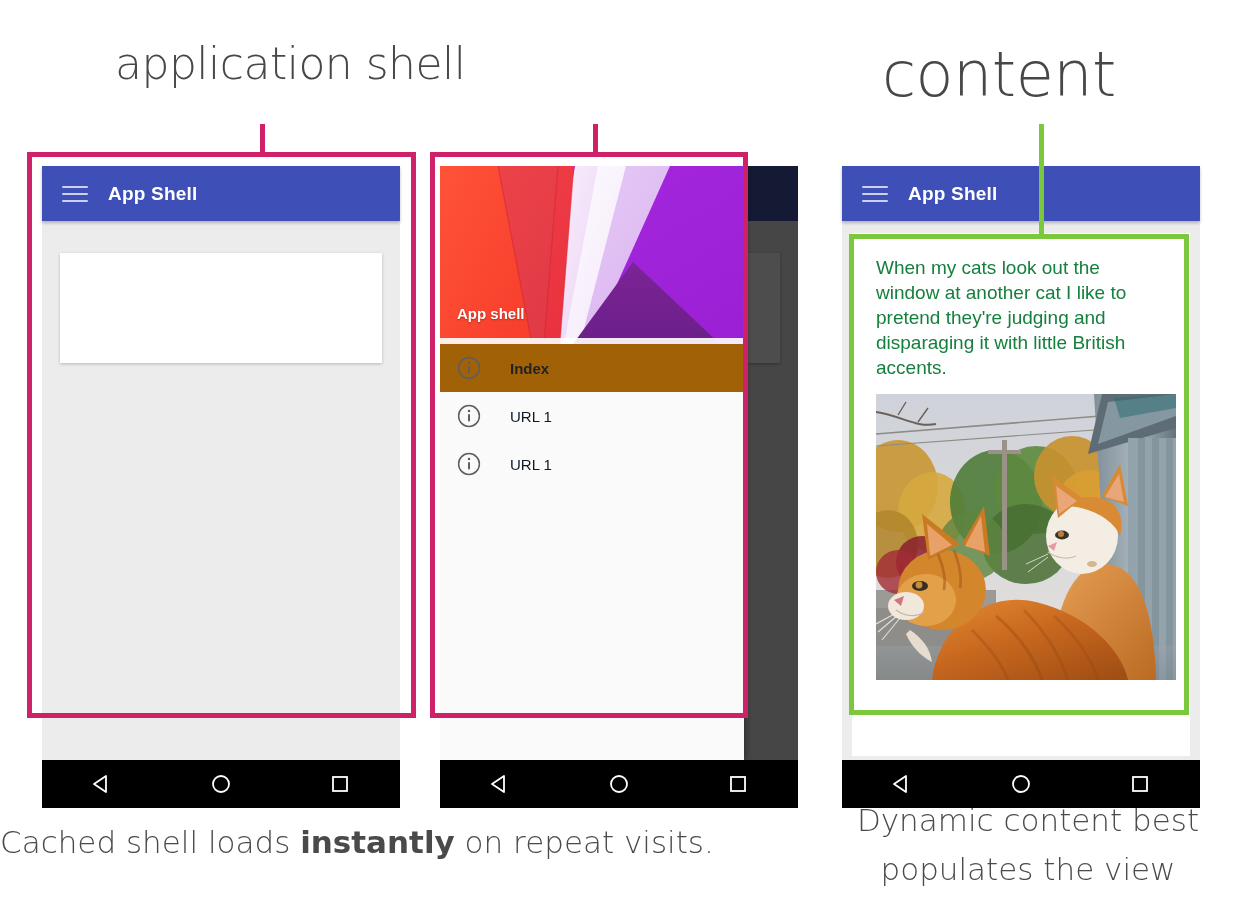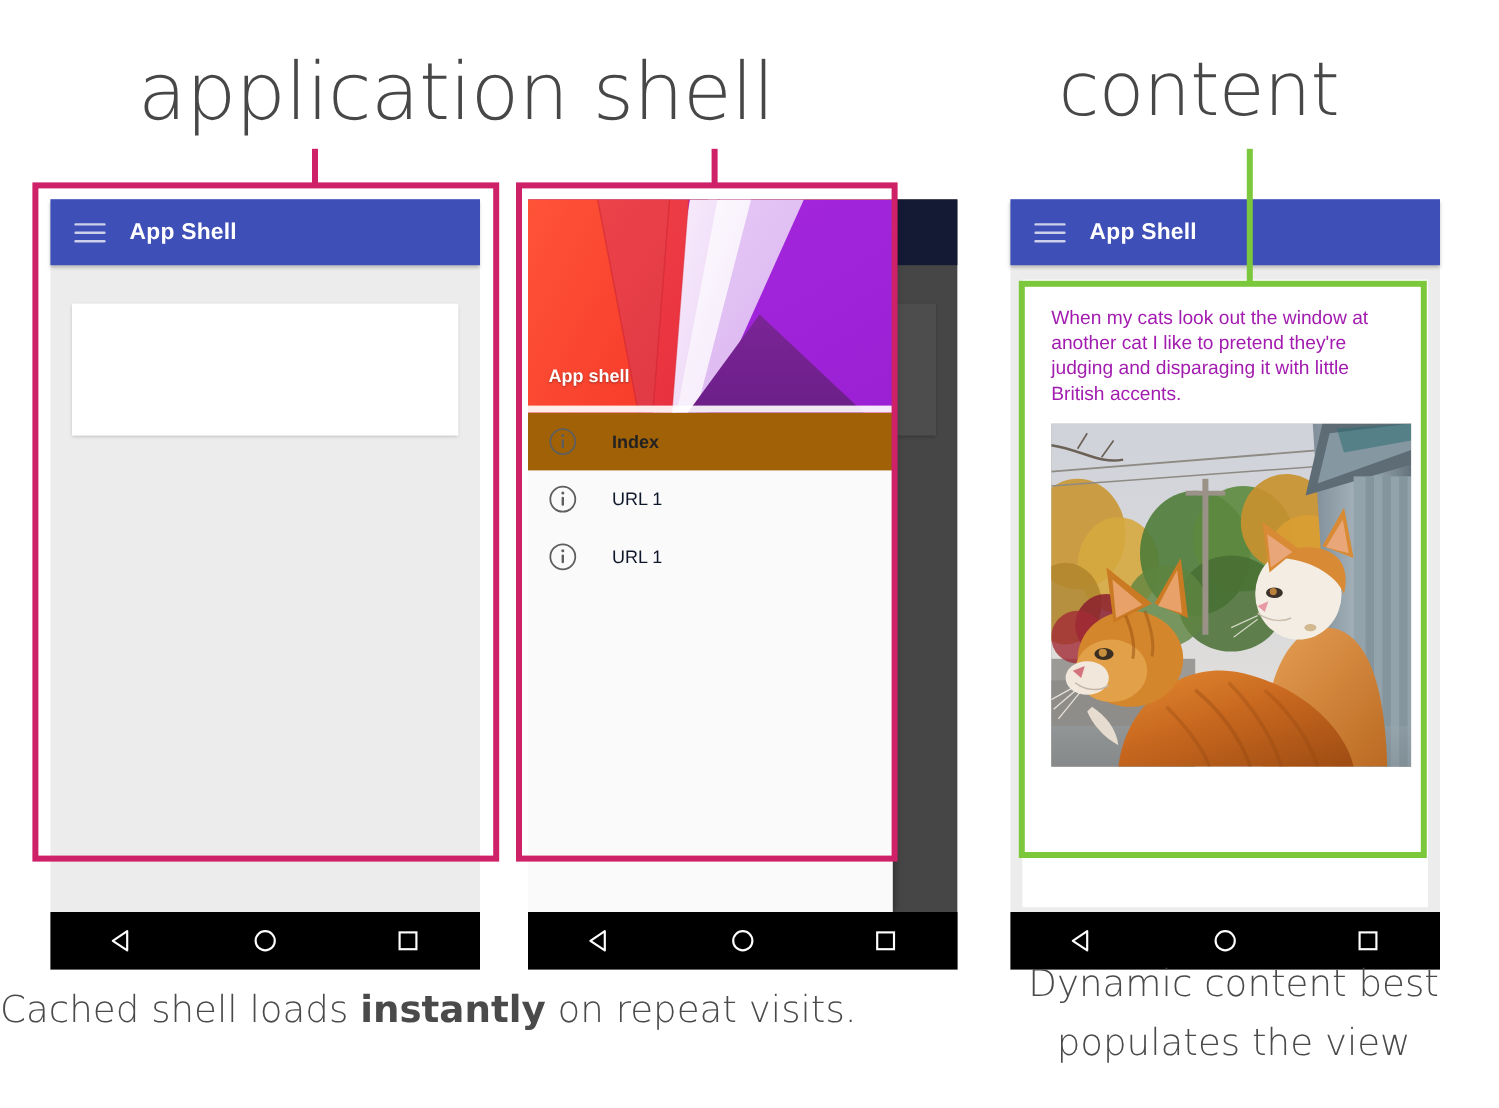--- a/index.html
+++ b/index.html
@@ -14,21 +14,21 @@
 
   
   .annot-label{
     position:absolute;
     font-family:"DejaVu Sans", sans-serif;
     font-weight:300;
     color:#474747;
     white-space:nowrap;
     letter-spacing:-0.5px;
   }
-  #label-app-shell{ left:115px; top:38px; font-size:66px; }
+  #label-app-shell{ left:115px; top:38px; font-size:44px; }
   #label-content { left:882px; top:38px; font-size:62px; }
 
   
   .stem{ position:absolute; width:5px; }
   .stem.pink { background:#CE2167; }
   .stem.green{ background:#7CC83C; }
   #stem-1{ left:260px; top:124px;  height:32px; }
   #stem-2{ left:593px; top:124px;  height:32px; }
   #stem-3{ left:1039px;top:124px;  height:114px; z-index:40; }
 
@@ -117,21 +117,21 @@
     position:absolute; left:10px; top:12px; right:10px; bottom:4px;
     background:#ffffff;
     padding:22px 24px 0 24px;
     box-sizing:border-box;
   }
   .content-h1{
     font-size:26px; font-weight:bold; color:#3c3c3c;
     margin:10px 0 16px 0; letter-spacing:-.2px;
   }
   .content-p{
-    font-size:16px; line-height:1.32; color:#a21caf;
+    font-size:19px; line-height:1.32; color:#15803d;
     margin:0 0 14px 0; max-width:295px;
   }
   .cat-photo{
     width:300px; height:286px;
     position:relative; overflow:hidden; background:#b9b3ad;
   }
   .cat-photo svg{ position:absolute; inset:0; width:100%; height:100%; }
 
   
   .caption{

